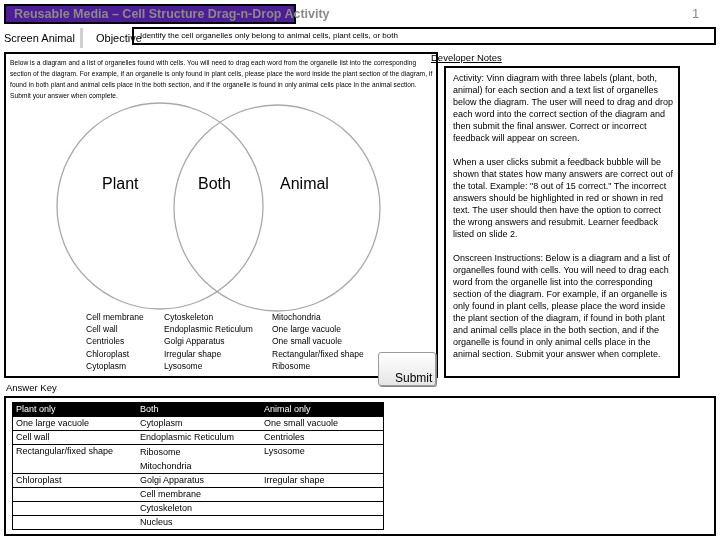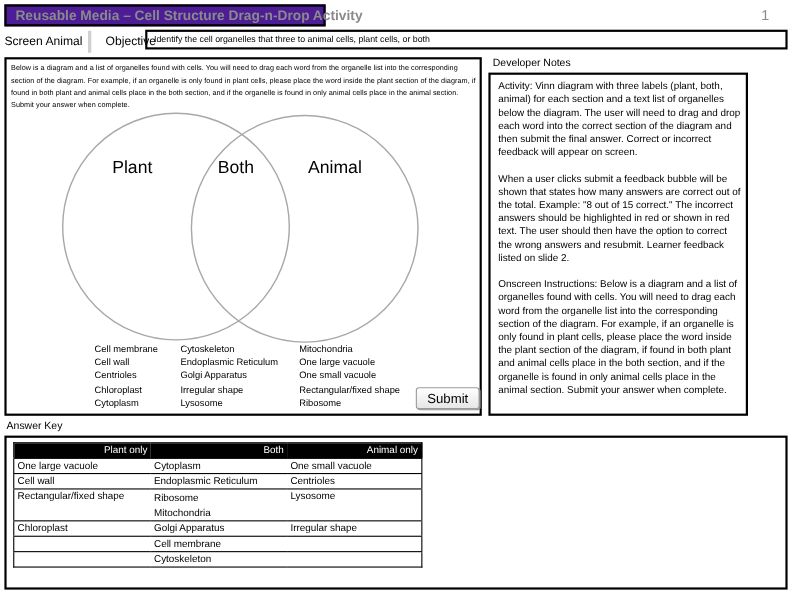--- a/index.html
+++ b/index.html
@@ -23,66 +23,66 @@
       border: 2px solid #000; font-size: 8px; line-height: 13px; padding: 0 0 0 6px; white-space: nowrap;
     }
     .mockup-panel {
       left: 4px; top: 52px; width: 434px; height: 326px;
       border: 2px solid #000; background: #fff;
     }
     .instructions {
       left: 10px; top: 57px; width: 424px; font-size: 6.6px; line-height: 11px; letter-spacing: 0.05px;
     }
     .venn { left: 0; top: 0; width: 720px; height: 540px; pointer-events: none; }
-    .venn-label { font-size: 16px; }
+    .venn-label { font-size: 16px; margin-top: 31px; }
     .org-col { font-size: 8.5px; line-height: 12.2px; }
     .org-item { white-space: nowrap; }
     .submit-btn {
       left: 378px; top: 352px; width: 58px; height: 20px;
       border: 1px solid #9a9a9a; border-radius: 3px;
       background: linear-gradient(#ffffff, #e6e6e6);
-      font-family: "Liberation Sans", sans-serif; font-size: 12px; line-height: 18px; text-align: center; padding: 0;
+      font-family: "Liberation Sans", sans-serif; font-size: 12px; line-height: 18px; text-align: center; padding: 16px;
       box-shadow: 1px 1px 0 #888;
     }
-    .dev-notes-label { left: 448px; top: 52px; font-size: 9.5px; }
+    .dev-notes-label { left: 431px; top: 52px; font-size: 9.5px; text-decoration: underline; }
     .dev-notes-box {
       left: 444px; top: 66px; width: 236px; height: 312px;
       border: 2px solid #000; background: #fff;
       padding: 4px 4px 0 7px; font-size: 9px; line-height: 12px;
     }
     .dev-notes-box p { margin: 0 0 12px 0; }
     .answer-key-label { left: 6px; top: 382px; font-size: 9.5px; }
     .answer-key-panel {
       left: 4px; top: 396px; width: 712px; height: 140px;
       border: 2px solid #000; background: #fff;
     }
     table.answer-key {
       position: absolute; left: 12px; top: 402px; width: 372px;
       border-collapse: collapse; font-size: 9px;
     }
     table.answer-key th {
-      background: #000; color: #fff; font-weight: normal; text-align: right;
+      background: #000; color: #fff; font-weight: normal; text-align: left;
       padding: 0 3px; height: 13px; line-height: 13px;
     }
     table.answer-key td {
       border: 1px solid #000; border-width: 1px 0 0 0; padding: 0 3px; height: 13px; line-height: 13px; vertical-align: top;
     }
     table.answer-key { border: 1px solid #000; }
     table.answer-key td:first-child, table.answer-key th:first-child { width: 118px; }
     table.answer-key td:nth-child(2), table.answer-key th:nth-child(2) { width: 118px; }
   </style>
 </head>
 <body>
 
 <div class="abs title-box">Reusable Media – Cell Structure Drag-n-Drop Activity</div>
 <div class="abs page-num">1</div>
 <div class="abs screen-mockup">Screen Animal</div>
 <div class="abs tab-divider"></div>
 <div class="abs objective-label">Objective</div>
-<div class="abs objective-box">Identify the cell organelles that three to animal cells, plant cells, or both</div>
+<div class="abs objective-box">Identify the cell organelles only belong to animal cells, plant cells, or both</div>
 
 <div class="abs mockup-panel"></div>
 <div class="abs instructions">Below is a diagram and a list of organelles found with cells. You will need to drag each word from the organelle list into the corresponding section of the diagram. For example, if an organelle is only found in plant cells, please place the word inside the plant section of the diagram, if found in both plant and animal cells place in the both section, and if the organelle is found in only animal cells place in the animal section. Submit your answer when complete.</div>
 
 <svg class="abs venn" viewBox="0 0 720 540" xmlns="http://www.w3.org/2000/svg">
   <circle cx="160" cy="206" r="103" fill="none" stroke="#a8a8a8" stroke-width="1.3"></circle>
   <circle cx="277" cy="208" r="103" fill="none" stroke="#a8a8a8" stroke-width="1.3"></circle>
 </svg>
 
 <div class="abs venn-label" style="left:102px; top:144px;">Plant</div>
@@ -155,14 +155,19 @@
     <tr>
       <td></td>
       <td>Cell membrane</td>
       <td></td>
     </tr>
     <tr>
       <td></td>
       <td>Cytoskeleton</td>
       <td></td>
     </tr>
+    <tr>
+      <td></td>
+      <td>Nucleus</td>
+      <td></td>
+    </tr>
   </tbody>
 </table>
 
 </body></html>

